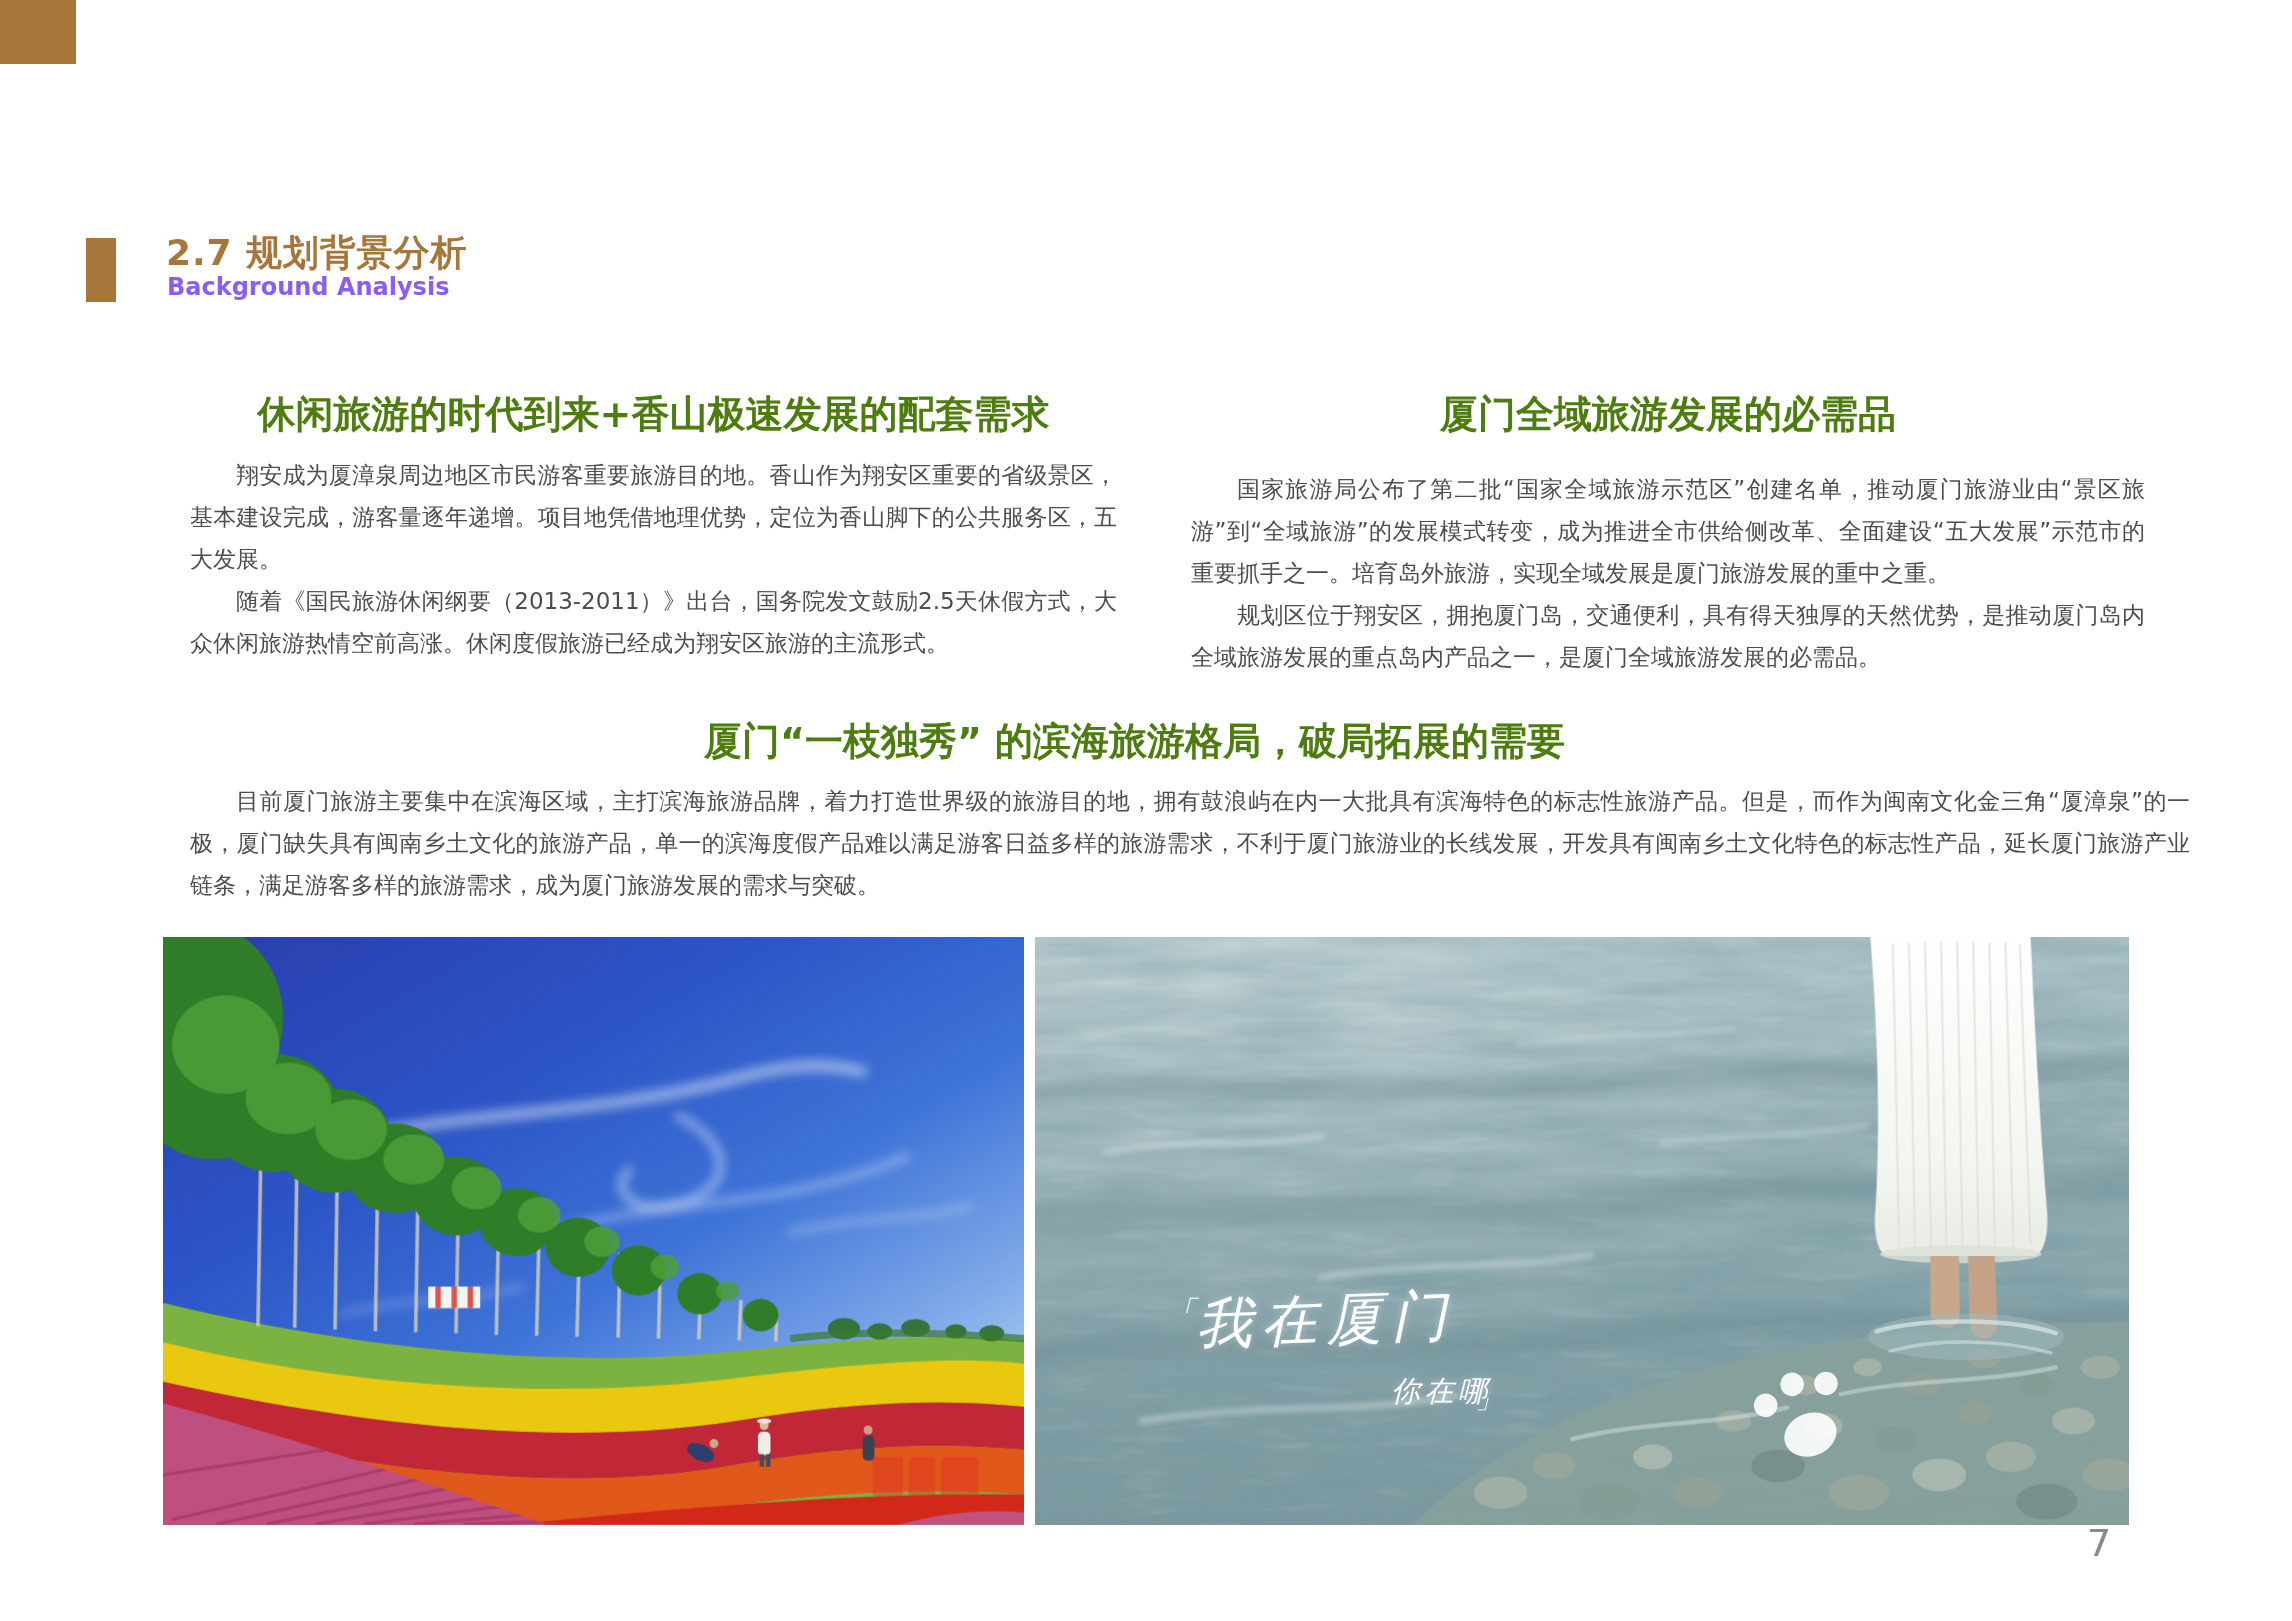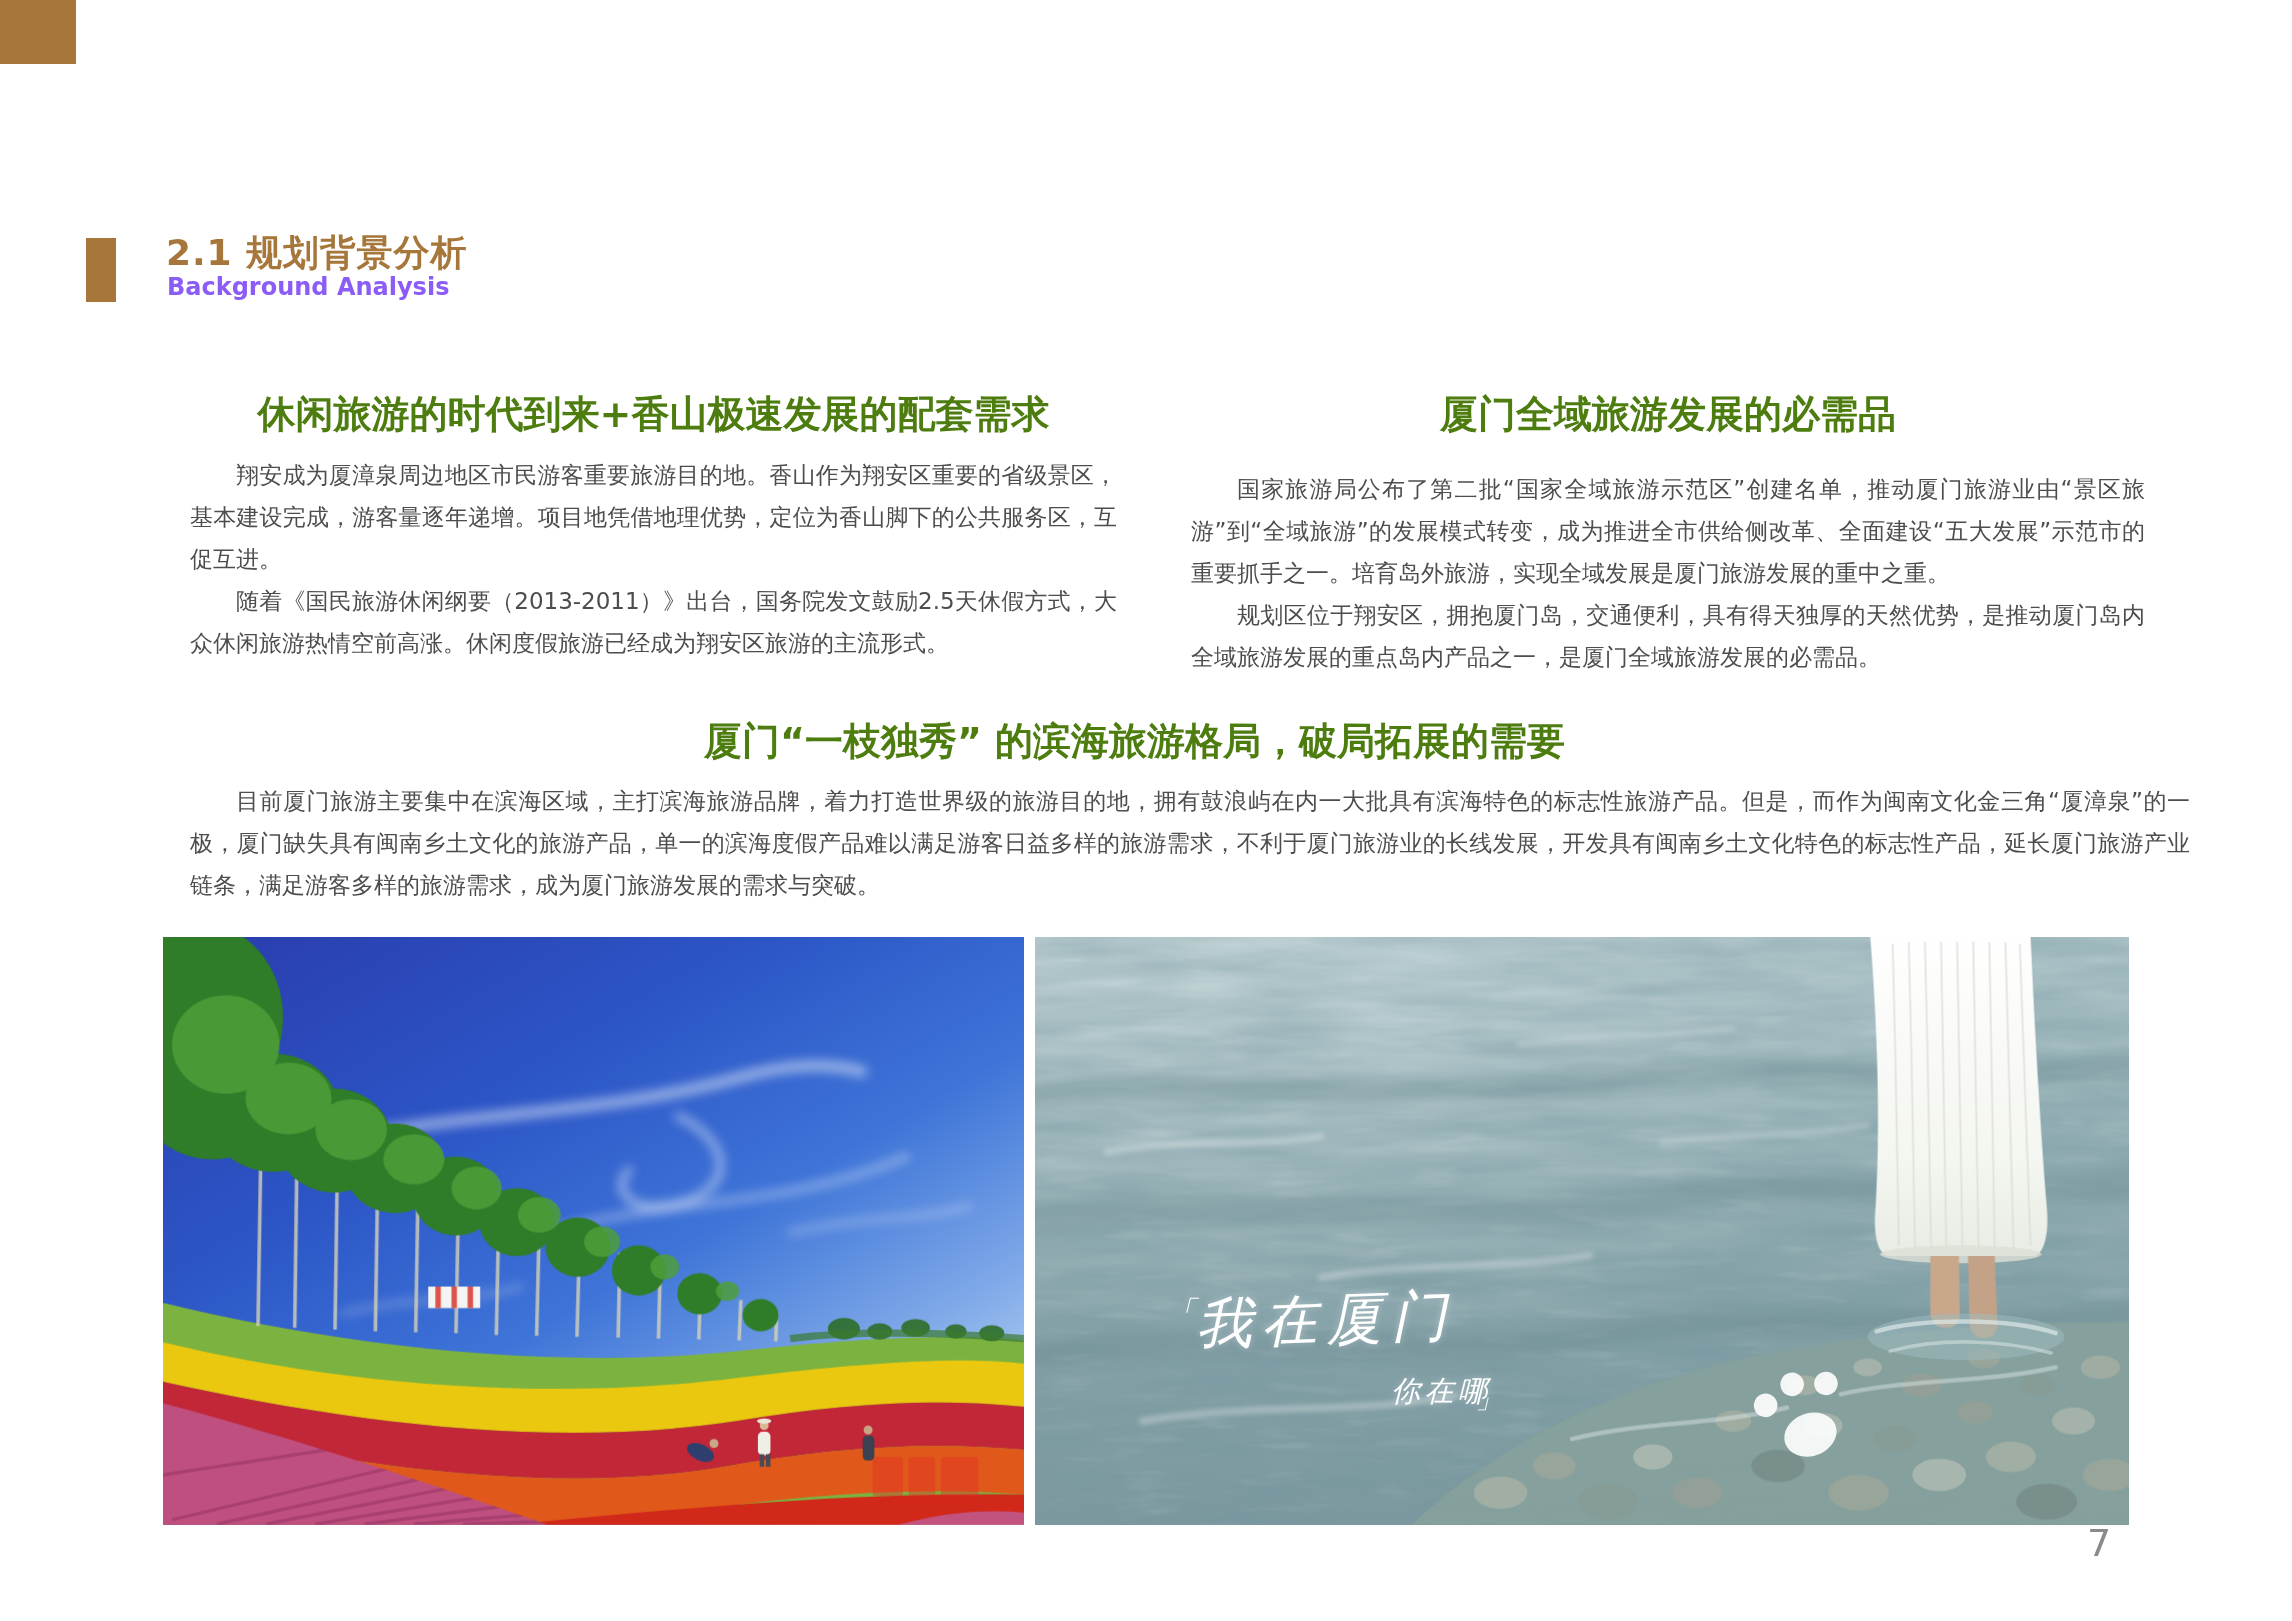--- a/index.html
+++ b/index.html
@@ -34,26 +34,26 @@
   .paw-icons{position:absolute;left:303px;top:414px;}
   .page-number{position:absolute;left:2087px;top:1521px;width:54px;font-size:38px;color:#8A8A8A;text-align:left;}
 </style>
 </head>
 <body>
 
 <div class="page">
 
   <div class="accent-rect rect1"></div>
   <div class="accent-rect rect2"></div>
-  <div class="title-zh">2.1  规划背景分析</div>
+  <div class="title-zh">2.7  规划背景分析</div>
   <div class="title-en">Background Analysis</div>
 
   <h2 class="col-head head-left">休闲旅游的时代到来+香山极速发展的配套需求</h2>
   <div class="col-body body-left">
-    <p>翔安成为厦漳泉周边地区市民游客重要旅游目的地。香山作为翔安区重要的省级景区，基本建设完成，游客量逐年递增。项目地凭借地理优势，定位为香山脚下的公共服务区，互促互进。</p>
+    <p>翔安成为厦漳泉周边地区市民游客重要旅游目的地。香山作为翔安区重要的省级景区，基本建设完成，游客量逐年递增。项目地凭借地理优势，定位为香山脚下的公共服务区，五大发展。</p>
     <p>随着《国民旅游休闲纲要（2013-2011）》出台，国务院发文鼓励2.5天休假方式，大众休闲旅游热情空前高涨。休闲度假旅游已经成为翔安区旅游的主流形式。</p>
   </div>
 
   <h2 class="col-head head-right">厦门全域旅游发展的必需品</h2>
   <div class="col-body body-right">
     <p>国家旅游局公布了第二批“国家全域旅游示范区”创建名单，推动厦门旅游业由“景区旅游”到“全域旅游”的发展模式转变，成为推进全市供给侧改革、全面建设“五大发展”示范市的重要抓手之一。培育岛外旅游，实现全域发展是厦门旅游发展的重中之重。</p>
     <p>规划区位于翔安区，拥抱厦门岛，交通便利，具有得天独厚的天然优势，是推动厦门岛内全域旅游发展的重点岛内产品之一，是厦门全域旅游发展的必需品。</p>
   </div>
 
   <h2 class="col-head head-full">厦门“一枝独秀” 的滨海旅游格局，破局拓展的需要</h2>

